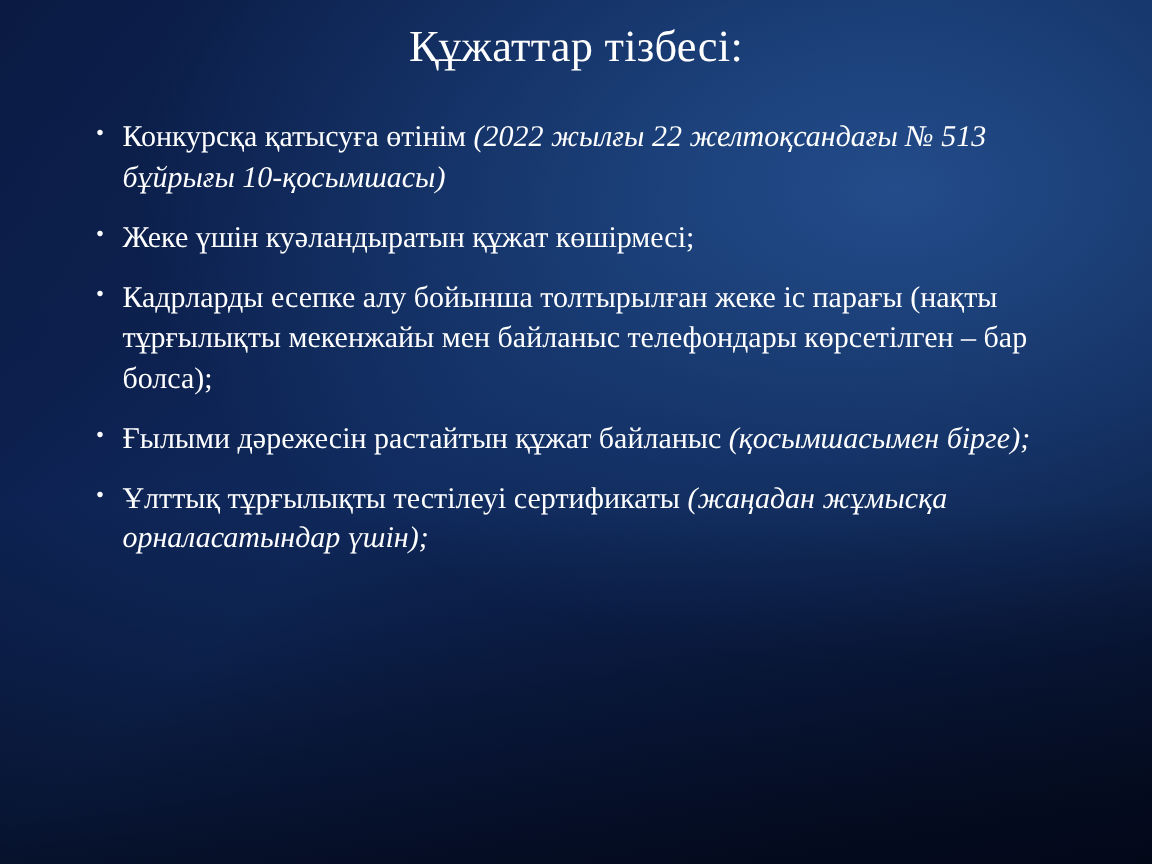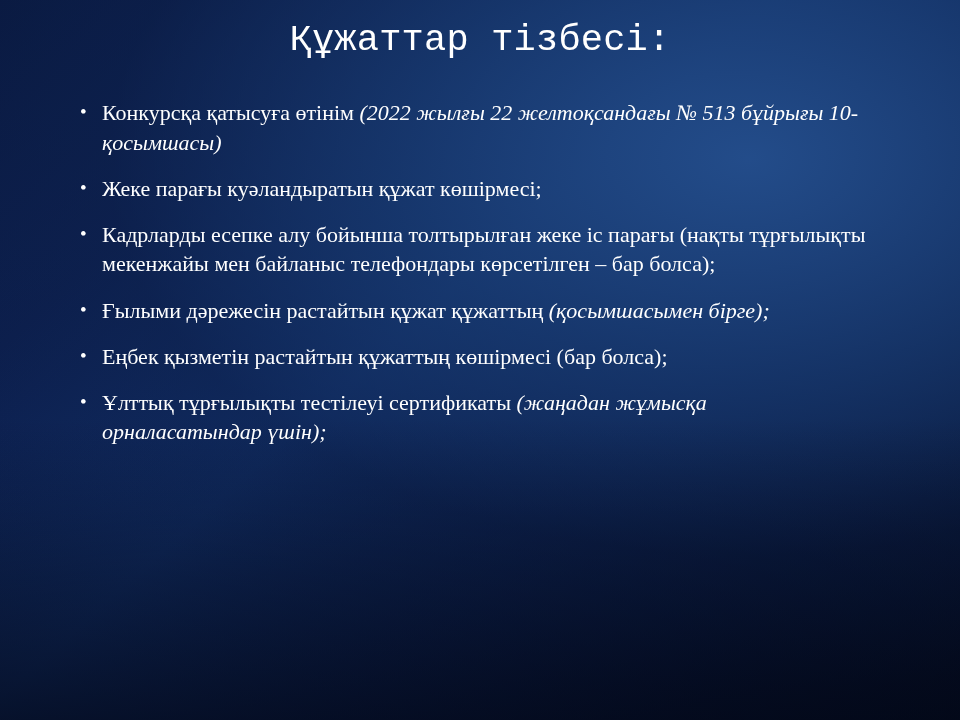--- a/index.html
+++ b/index.html
@@ -34,33 +34,32 @@
     position: relative;
     z-index: 2;
     margin: 0;
     padding-top: 18px;
     text-align: center;
     color: #ffffff;
     font-size: 37px;
     font-weight: normal;
     letter-spacing: 0.2px;
     line-height: 1.2;
-    font-family: Liberation Mono, monospace;
   }
   .content {
     position: relative;
     z-index: 2;
     margin: 0;
     padding: 36px 92px 0 80px;
     list-style: none;
   }
   .bullet {
     position: relative;
     color: #ffffff;
-    font-size: 22px;
+    font-size: 25px;
     line-height: 1.33;
     margin: 0 0 17px 0;
     padding-left: 22px;
     text-indent: 0;
   }
   .bullet::before {
     content: "\2022";
     position: absolute;
     left: 0;
     top: 0;
@@ -79,34 +78,31 @@
 
   <h1 class="title">Құжаттар тізбесі:</h1>
 
   <ul class="content">
 
     <li class="bullet">
       <span>Конкурсқа қатысуға өтінім </span><span class="it">(2022 жылғы 22 желтоқсандағы № 513  бұйрығы 10-қосымшасы)</span><span></span>
     </li>
 
     <li class="bullet">
-      <span>Жеке парағы куәландыратын құжат көшірмесі;</span><span class="it"></span><span></span>
+      <span>Жеке үшін куәландыратын құжат көшірмесі;</span><span class="it"></span><span></span>
     </li>
 
     <li class="bullet">
       <span>Кадрларды есепке алу бойынша толтырылған жеке іс парағы (нақты тұрғылықты мекенжайы мен байланыс телефондары көрсетілген – бар болса);</span><span class="it"></span><span></span>
     </li>
 
 
     <li class="bullet">
-      <span>Ғылыми дәрежесін растайтын құжат құжаттың </span><span class="it">(қосымшасымен бірге);</span><span></span>
+      <span>Ғылыми дәрежесін растайтын құжат байланыс </span><span class="it">(қосымшасымен бірге);</span><span></span>
     </li>
 
-    <li class="bullet">
-      <span>Еңбек қызметін растайтын құжаттың көшірмесі (бар болса);</span><span class="it"></span><span></span>
-    </li>
 
     <li class="bullet">
       <span>Ұлттық тұрғылықты тестілеуі сертификаты </span><span class="it">(жаңадан жұмысқа орналасатындар үшін);</span><span></span>
     </li>
 
   </ul>
 </div>
 
 </body></html>

